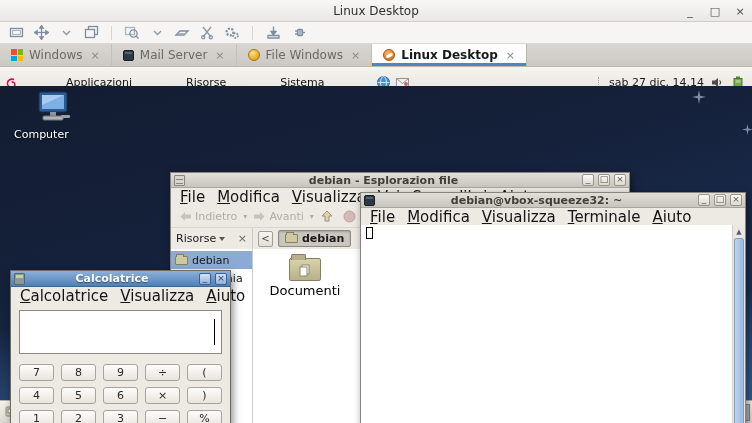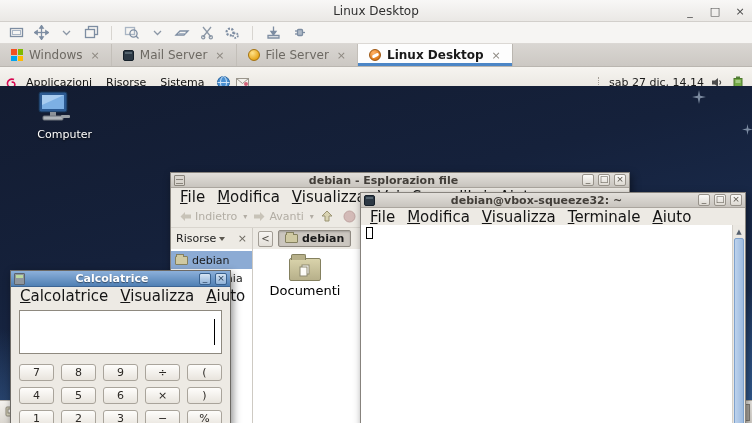--- a/index.html
+++ b/index.html
@@ -21,34 +21,34 @@
 
   .tabbar { position:absolute; left:0; top:44px; width:752px; height:23px;
     background:linear-gradient(#d9d6d2,#ccc8c3); border-bottom:1px solid #bab6b0; display:flex; }
   .tab { display:flex; align-items:center; gap:6px; padding:0 11px; font-size:12px; color:#6d6963; border-right:1px solid #c3bfb9; }
   .tab.active { background:#fdfdfd; color:#191919; font-weight:bold; box-shadow:inset 0 -3px 0 #4c86c6; border-right:1px solid #bab6b0; }
   .tab-close { color:#8d8881; font-size:11px; font-weight:normal; margin-left:2px; }
 
   
   .top-panel { position:absolute; left:0; top:67px; width:752px; height:32px;
     background:linear-gradient(#f6f4f0,#e5e1db); border-bottom:1px solid #b5b0a8;
-    display:flex; align-items:center; padding:12px 3px; }
+    display:flex; align-items:center; padding:12px 3px;gap:40px; }
   .panel-menu { padding:0 7px; font-size:11px; color:#111; }
   .panel-right { margin-left:auto; display:flex; align-items:center; gap:5px; padding-right:3px; }
   .panel-sep { width:3px; height:12px; border-left:1px dotted #a59f96; margin-right:3px; }
   .launchers { display:flex; gap:3px; margin-left:4px; }
 
   
   .desktop { position:absolute; left:0; top:86px; width:752px; height:314px;
     background:
       radial-gradient(ellipse 430px 250px at 80% 106%, rgba(74,130,198,.95), rgba(74,130,198,0) 62%),
       radial-gradient(ellipse 280px 190px at -6% 112%, rgba(70,122,184,.55), rgba(70,122,184,0) 60%),
       linear-gradient(165deg,#131c31 0%,#15213b 40%,#1a2c4e 72%,#21406c 100%); }
   .star { position:absolute; opacity:.55; }
-  .dicon { position:absolute; width:78px; text-align:right; color:#fff; font-size:11px; text-shadow:0 1px 2px rgba(0,0,0,.85); }
+  .dicon { position:absolute; width:78px; text-align:left; color:#fff; font-size:11px; text-shadow:0 1px 2px rgba(0,0,0,.85); }
   .dicon .art { height:34px; display:flex; align-items:flex-end; justify-content:center; margin-bottom:3px; }
 
   
   .folder { position:relative; width:32px; height:23px; background:linear-gradient(#d9d3ab,#b7b08a);
     border:1px solid #84805f; border-radius:2px; }
   .folder::before { content:""; position:absolute; left:1px; top:-5px; width:13px; height:5px;
     background:#b7b08a; border:1px solid #84805f; border-bottom:none; border-radius:2px 2px 0 0; }
   .folder-sm { position:relative; width:13px; height:9px; background:#cfc9a2; border:1px solid #84805f; border-radius:1px; flex:none; }
   .folder-sm::before { content:""; position:absolute; left:0; top:-3px; width:6px; height:2px; background:#cfc9a2; border:1px solid #84805f; border-bottom:none; }
 
@@ -238,21 +238,21 @@
       <span>Windows</span>
       <span class="tab-close">×</span>
     </div>
     <div class="tab">
       <span class="ico-term-sm"></span>
       <span>Mail Server</span>
       <span class="tab-close">×</span>
     </div>
     <div class="tab">
       <span class="ico-ball yellow"></span>
-      <span>File Server</span>
+      <span>File Windows</span>
       <span class="tab-close">×</span>
     </div>
     <div class="tab active">
       <span class="ico-ball orange"></span>
       <span>Linux Desktop</span>
       <span class="tab-close">×</span>
     </div>
   </div>
 
   <div class="top-panel">

